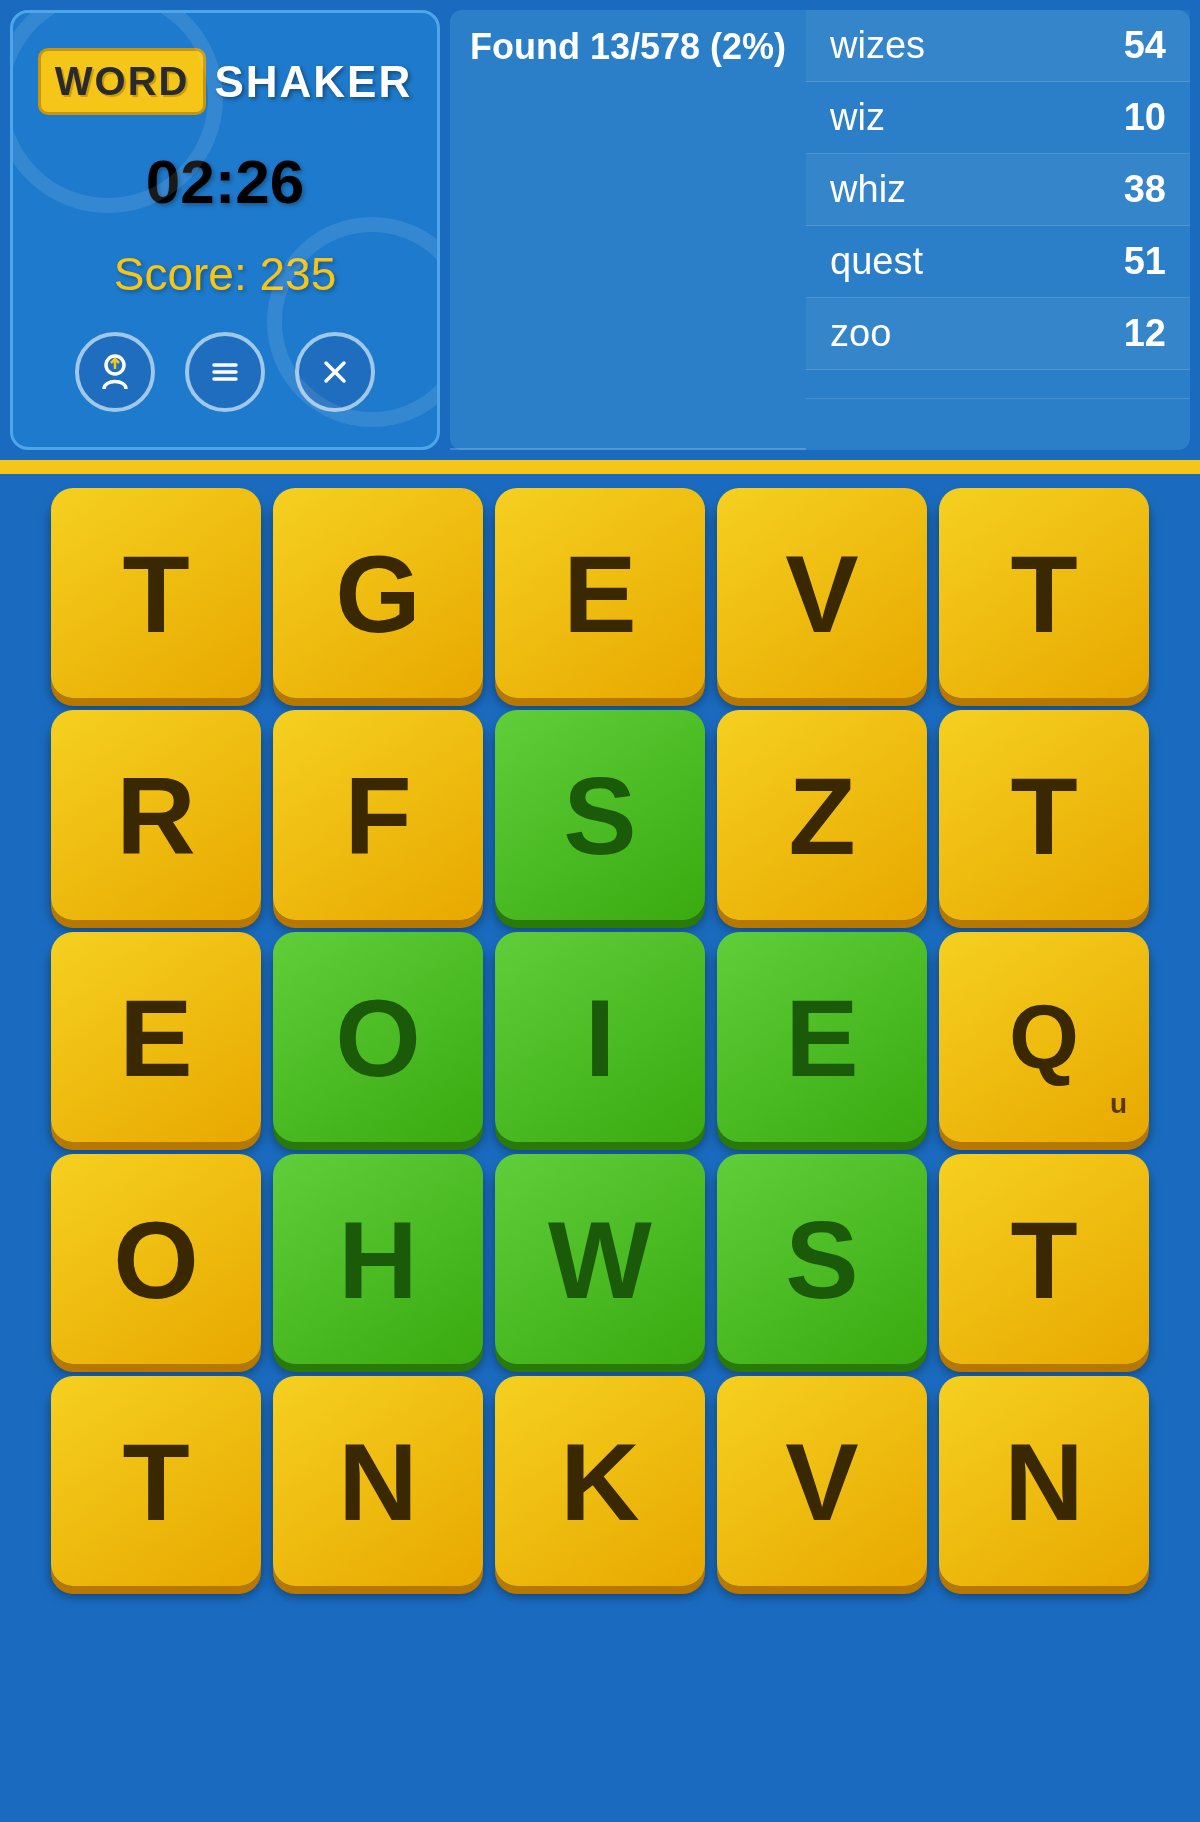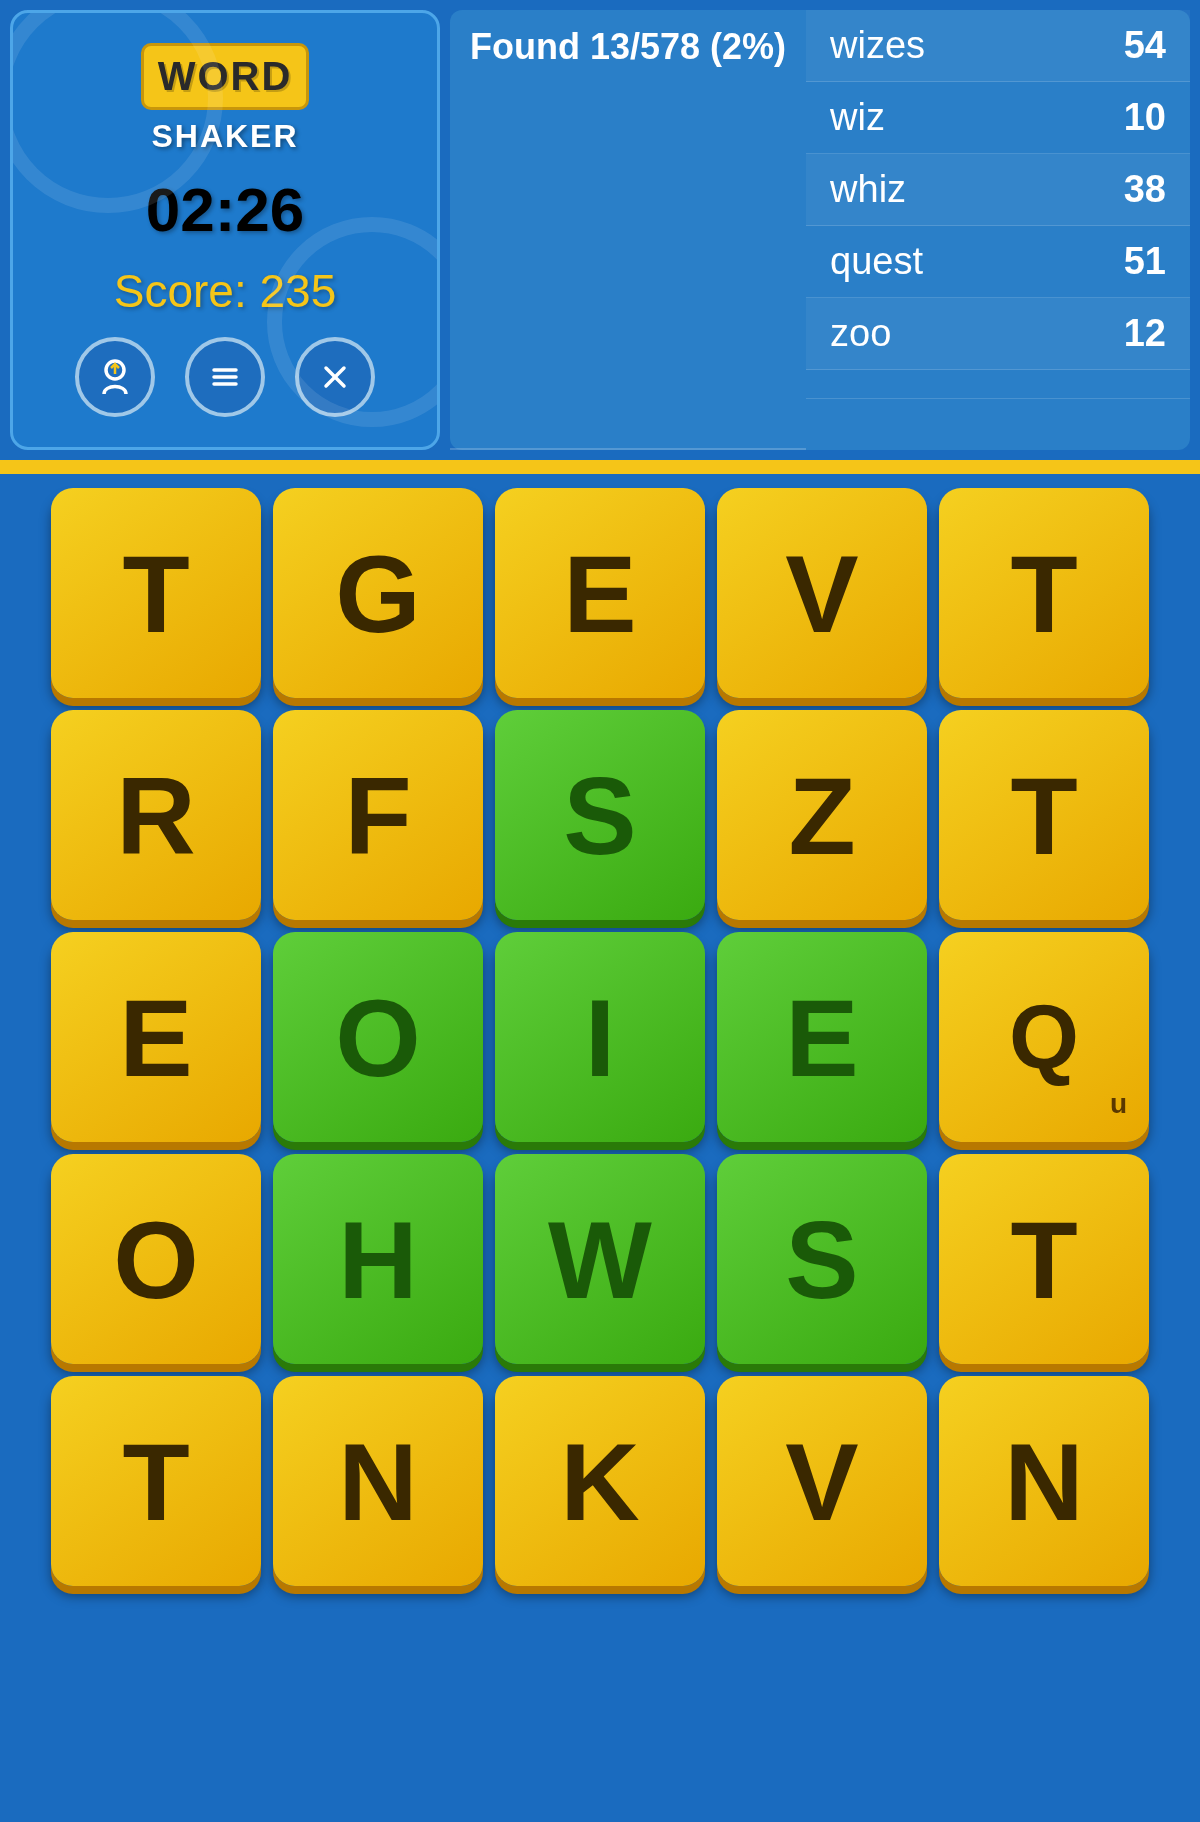--- a/index.html
+++ b/index.html
@@ -57,37 +57,36 @@
       width: 180px;
       height: 180px;
       border-radius: 50%;
       border: 15px solid rgba(255,255,255,0.1);
     }
 
     .game-title {
       display: flex;
       align-items: center;
       gap: 8px;
-      flex-direction: column;
     }
 
     .title-word {
       background: #f5c518;
       border: 3px solid #c8960a;
       border-radius: 10px;
       padding: 8px 14px;
       font-size: 40px;
       font-weight: 900;
       color: #2a2a2a;
       letter-spacing: 2px;
       text-shadow: 2px 2px 0 rgba(0,0,0,0.2);
     }
 
     .title-sub {
-      font-size: 32px;
+      font-size: 44px;
       font-weight: 900;
       color: white;
       text-shadow: 2px 2px 4px rgba(0,0,0,0.4);
       letter-spacing: 2px;
     }
 
     .timer {
       font-size: 62px;
       font-weight: 900;
       color: #000000;

